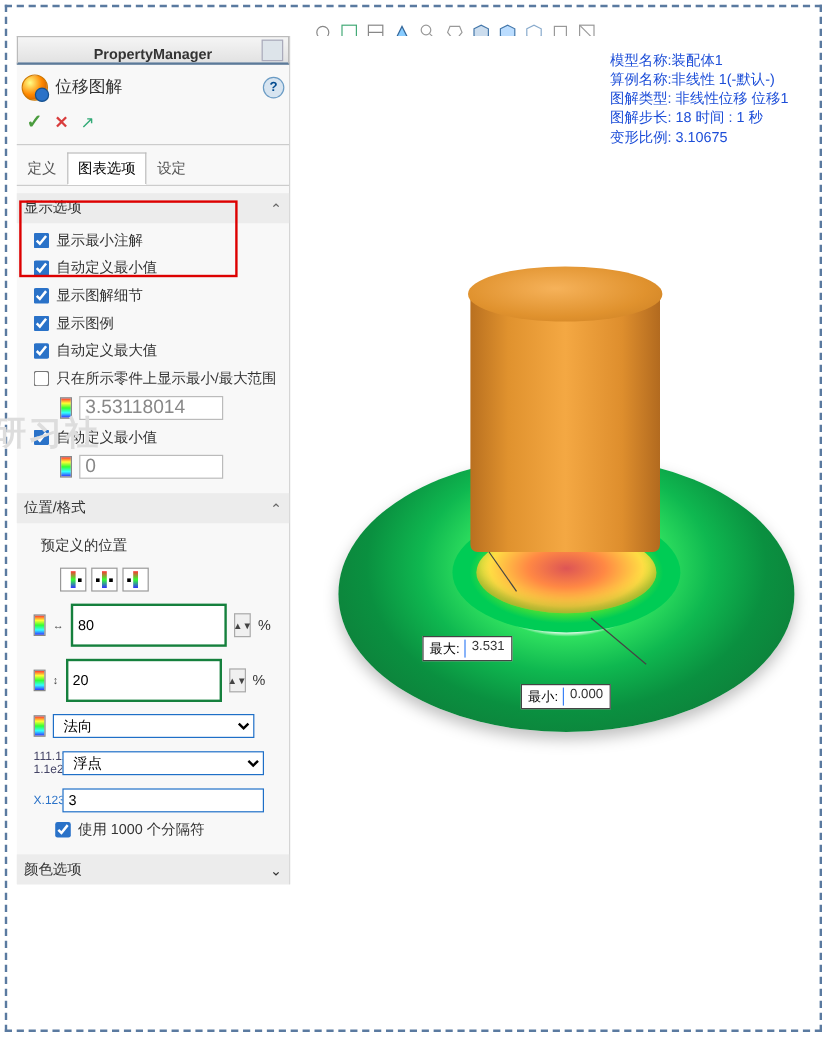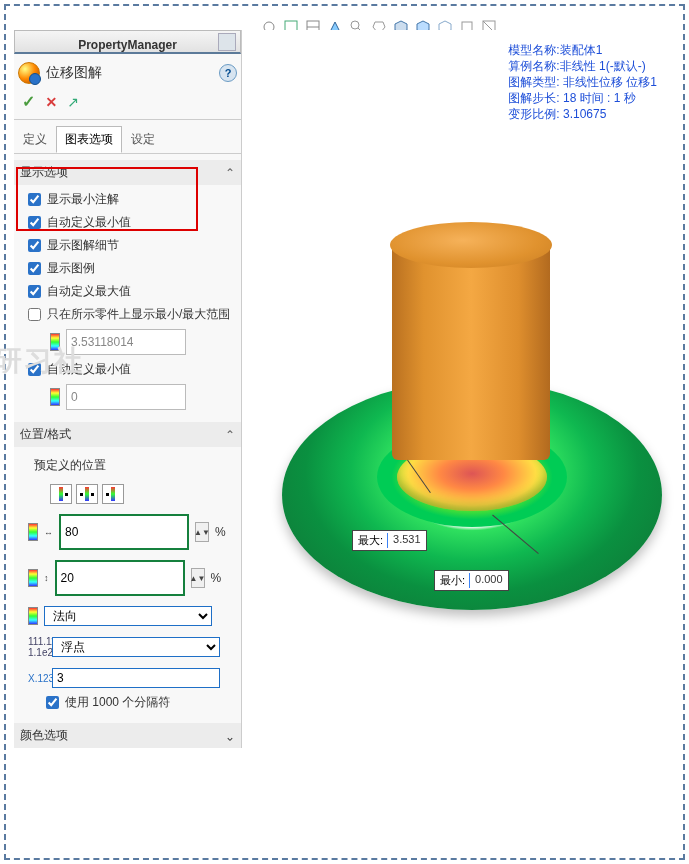--- a/index.html
+++ b/index.html
@@ -25,21 +25,21 @@
 .section { margin-top: 6px; }
 .sec-head { background: #ececec; padding: 4px 6px; display: flex; align-items: center; cursor: pointer; }
 .sec-head .caret { margin-left: auto; color: #666; }
 .sec-body { padding: 6px 6px 6px 14px; display: flex; flex-direction: column; gap: 6px; }
 .chk { display: flex; align-items: center; gap: 6px; }
 .chk input { width: 13px; height: 13px; accent-color: #2a72c8; }
 .red-box { position: absolute; left: 16px; top: 167px; width: 182px; height: 64px; border: 2px solid #d00; pointer-events: none; }
 .indent { margin-left: 18px; }
 .val-row { display: flex; align-items: center; gap: 6px; margin-left: 22px; }
 .grad { width: 10px; height: 18px; background: linear-gradient(#f33,#ff3,#3f3,#3ff,#33f); border: 1px solid #888; }
-.txtin { border: 1px solid #1e6fc7; background: #fff; padding: 12px 4px; font-size: 12px; width: 120px; height: 20px; }
+.txtin { border: 1px solid #1e6fc7; background: #fff; padding: 0 4px; font-size: 16px; width: 120px; height: 20px; }
 .txtin.ro { color: #888; border: 1px solid #bbb; }
 .sub-head { padding: 4px 6px; font-weight: normal; }
 .pos-buttons { display: flex; gap: 4px; margin-left: 22px; }
 .pos-btn { width: 22px; height: 20px; border: 1px solid #999; background: #fff; display: flex; align-items: center; justify-content: center; cursor: pointer; position: relative; }
 .pos-btn .bar { width: 4px; height: 14px; background: linear-gradient(#f33,#3f3,#33f); }
 .pos-btn .m { width: 3px; height: 3px; background: #000; position: absolute; }
 .spin-row { display: flex; align-items: center; gap: 6px; margin-top: 4px; }
 .spin-row .grad2 { width: 10px; height: 18px; background: linear-gradient(#f33,#ff3,#3f3,#3ff,#33f); border: 1px solid #888; }
 .spin-row .arrow { font-size: 9px; color: #444; }
 .spin-row input { border: 2px solid #15803d; width: 130px; height: 36px; padding: 2px 4px; font-size: 12px; }

